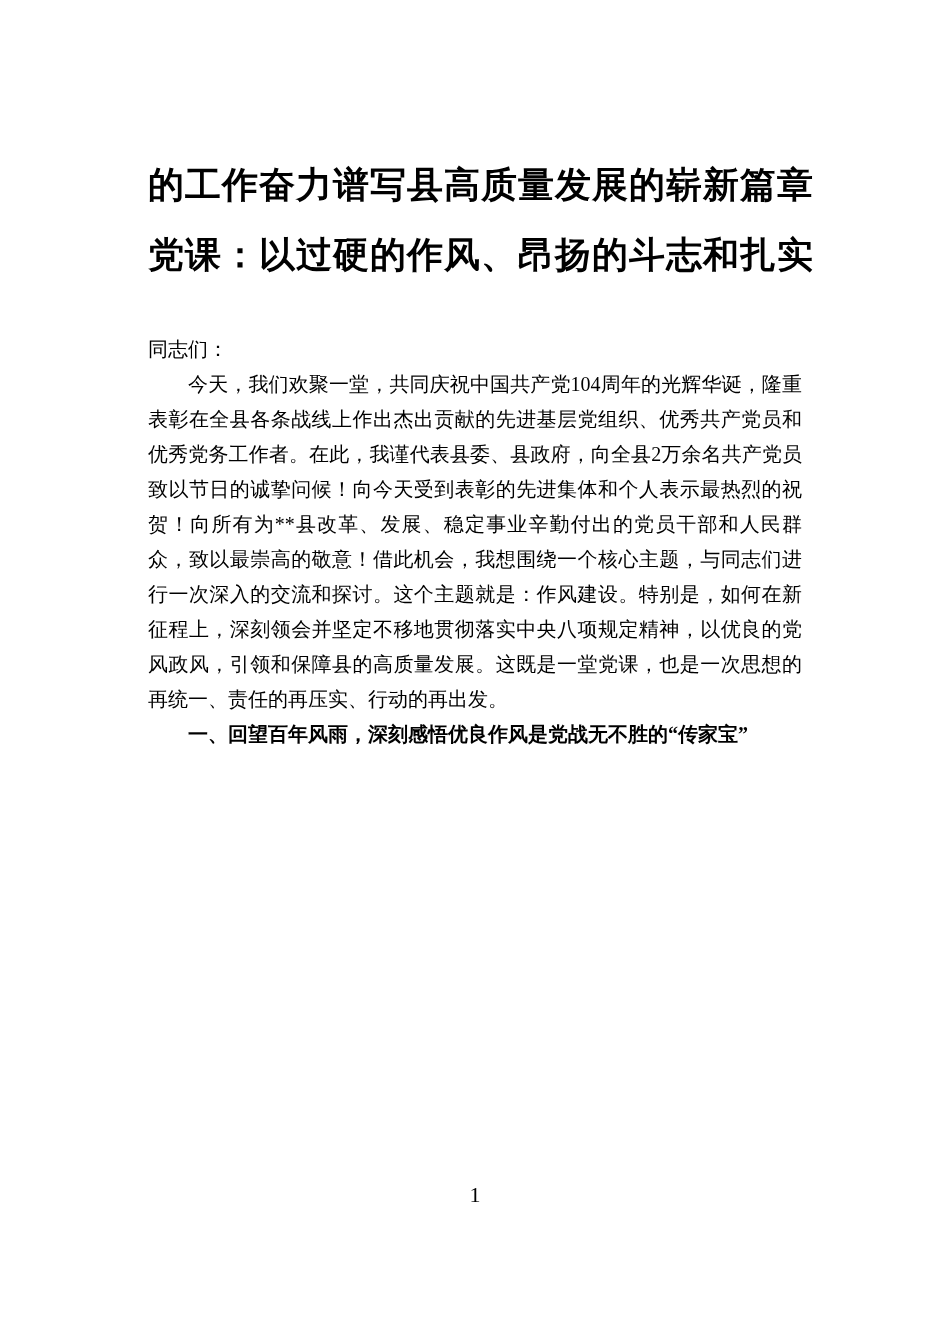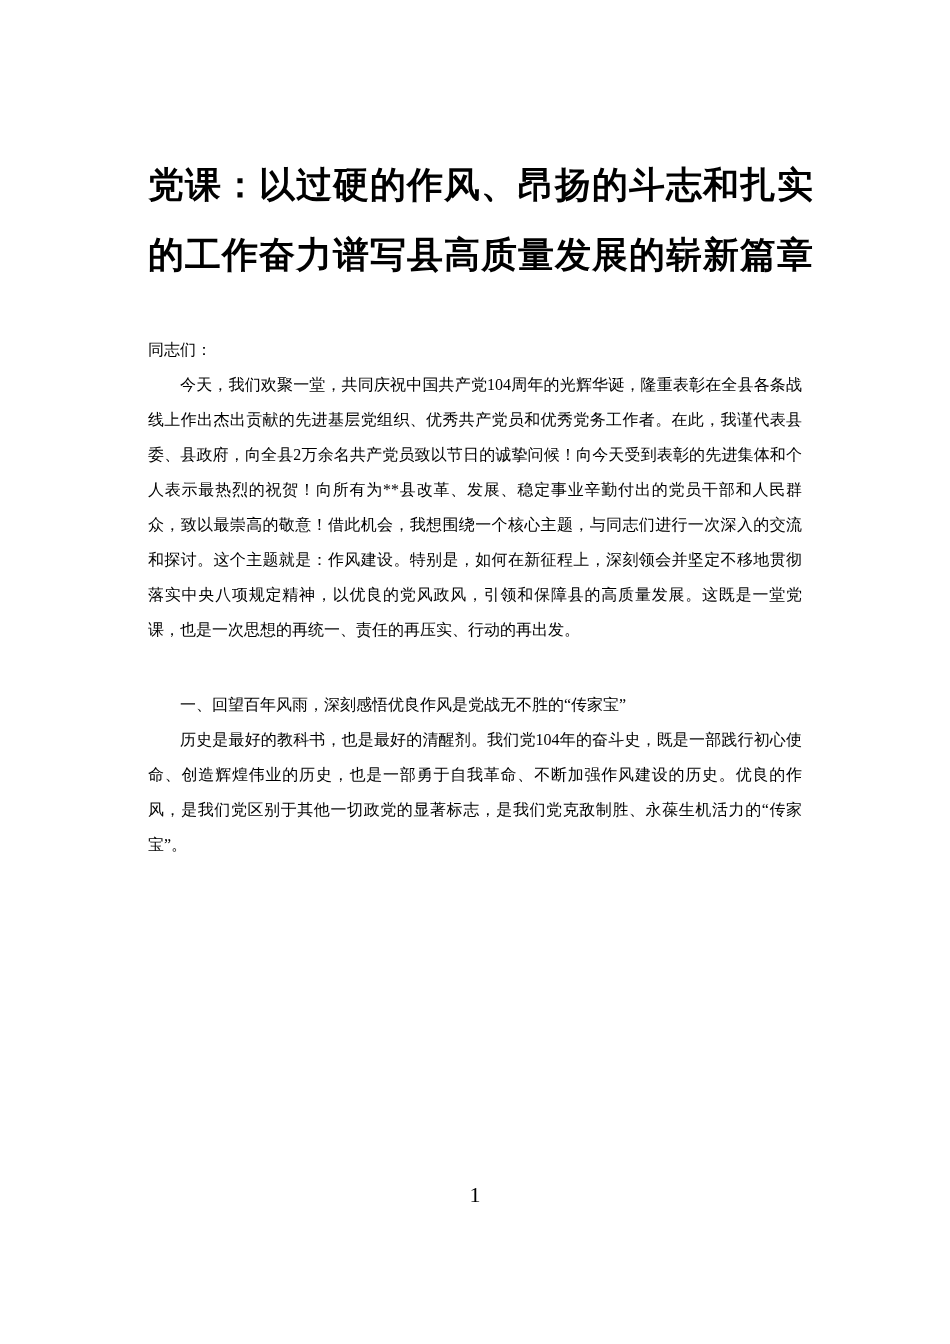--- a/index.html
+++ b/index.html
@@ -26,64 +26,62 @@
     font-weight: bold;
     font-size: 36px;
     line-height: 70px;
     letter-spacing: 1px;
   }
   .doc-title .title-line {
     display: block;
     white-space: nowrap;
   }
   .body-text {
-    font-size: 16px;
+    font-size: 20px;
     line-height: 35px;
   }
   .para {
     margin: 0;
     text-align: justify;
     text-indent: 2em;
     word-break: break-all;
   }
   .salutation {
     margin: 0;
     text-align: left;
     text-indent: 0;
   }
   .section-heading {
-    font-weight: normal;
-    margin-top: 40px;
+    font-weight: bold;
   }
   .page-number {
     position: absolute;
     top: 1180px;
     left: 0;
     width: 100%;
     text-align: center;
     font-size: 22px;
     line-height: 30px;
   }
 </style>
 </head>
 <body>
 
 <div class="page">
 
   <h1 class="doc-title">
+    <span class="title-line">的工作奋力谱写县高质量发展的崭新篇章</span>
     <span class="title-line">党课：以过硬的作风、昂扬的斗志和扎实</span>
-    <span class="title-line">的工作奋力谱写县高质量发展的崭新篇章</span>
   </h1>
 
   <div class="body-text">
     <p class="para salutation">同志们：</p>
 
     <p class="para">今天，我们欢聚一堂，共同庆祝中国共产党104周年的光辉华诞，隆重表彰在全县各条战线上作出杰出贡献的先进基层党组织、优秀共产党员和优秀党务工作者。在此，我谨代表县委、县政府，向全县2万余名共产党员致以节日的诚挚问候！向今天受到表彰的先进集体和个人表示最热烈的祝贺！向所有为**县改革、发展、稳定事业辛勤付出的党员干部和人民群众，致以最崇高的敬意！借此机会，我想围绕一个核心主题，与同志们进行一次深入的交流和探讨。这个主题就是：作风建设。特别是，如何在新征程上，深刻领会并坚定不移地贯彻落实中央八项规定精神，以优良的党风政风，引领和保障县的高质量发展。这既是一堂党课，也是一次思想的再统一、责任的再压实、行动的再出发。</p>
 
     <p class="para section-heading">一、回望百年风雨，深刻感悟优良作风是党战无不胜的“传家宝”</p>
 
-    <p class="para">历史是最好的教科书，也是最好的清醒剂。我们党104年的奋斗史，既是一部践行初心使命、创造辉煌伟业的历史，也是一部勇于自我革命、不断加强作风建设的历史。优良的作风，是我们党区别于其他一切政党的显著标志，是我们党克敌制胜、永葆生机活力的“传家宝”。</p>
 
   </div>
 
   <div class="page-number">1</div>
 
 </div>
 
 </body></html>

